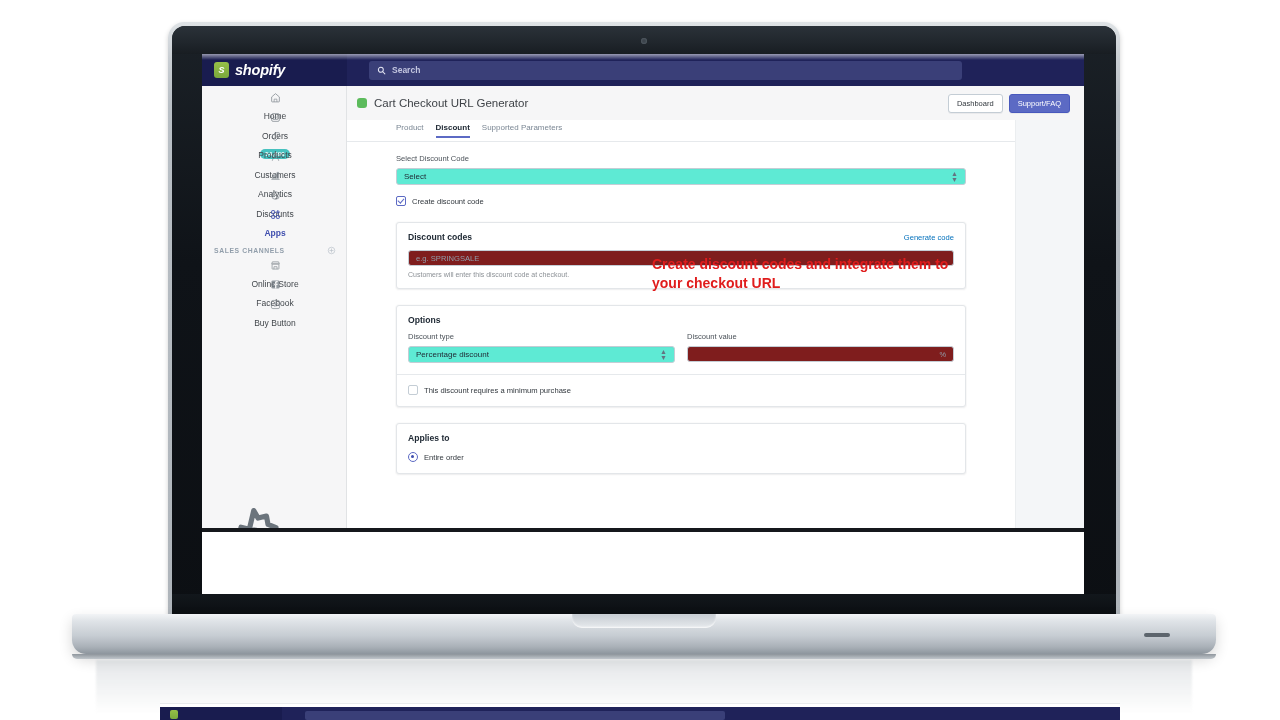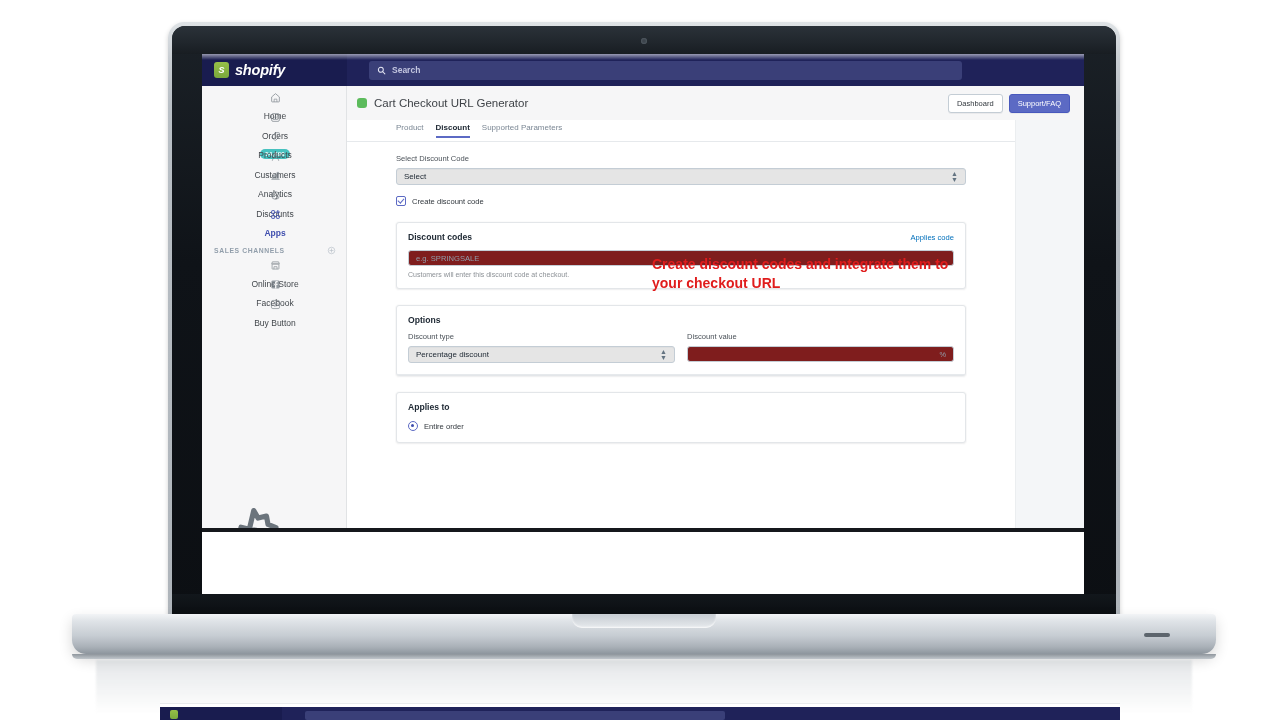--- a/index.html
+++ b/index.html
@@ -171,21 +171,21 @@
   }
   .tab{
     font-size:8px;color:#7b8794;padding-bottom:4px;cursor:pointer;white-space:nowrap;
     border-bottom:2px solid transparent;
   }
   .tab.active{color:#212b36;font-weight:700;border-bottom-color:#5c6ac4;}
 
   .form{padding:12px 49px 0 49px;box-sizing:border-box;}
   .field-label{font-size:7.6px;color:#4a5158;margin-bottom:5px;}
   .select{
-    height:17px;border:1px solid #c4cdd5;border-radius:3px;background:#e5e5e5;
+    height:17px;border:1px solid #c4cdd5;border-radius:3px;background:#5eead4;
     display:flex;align-items:center;padding:0 7px;box-sizing:border-box;
     font-size:8px;color:#212b36;cursor:pointer;
     box-shadow:inset 0 1px 0 rgba(99,115,129,.05);
   }
   .select .val{flex:1;}
   .updown{font-size:7px;line-height:6px;color:#637381;text-align:center;}
 
   .checkrow{display:flex;align-items:center;gap:6px;margin-top:11px;}
   .cb{
     width:8px;height:8px;border:1px solid #5c6ac4;border-radius:2px;background:#fff;
@@ -423,21 +423,21 @@
               </div>
 
               <div class="checkrow">
                 <span class="cb checked"></span>
                 <span class="cb-label">Create discount code</span>
               </div>
 
               <div class="card">
                 <div class="card-head">
                   <div class="card-title">Discount codes</div>
-                  <div class="link">Applies code</div>
+                  <div class="link">Generate code</div>
                 </div>
                 <div class="card-body">
                   <div class="textinput">
                     <span>e.g. SPRINGSALE</span>
                   </div>
                   <div class="helptext">Customers will enter this discount code at checkout.</div>
                 </div>
               </div>
 
               <div class="card">
@@ -455,20 +455,24 @@
                   </div>
                   <div class="col">
                     <div class="field-label">Discount value</div>
                     <div class="textinput">
                       <span></span>
                       <span class="suffix">%</span>
                     </div>
                   </div>
                 </div>
                 <div class="divider"></div>
+                <div class="radio-row" style="padding-top:10px;">
+                  <span class="cb plain"></span>
+                  <span class="cb-label">This discount requires a minimum purchase</span>
+                </div>
               </div>
 
               <div class="card">
                 <div class="card-head">
                   <div class="card-title">Applies to</div>
                 </div>
                 <div style="height:9px;"></div>
                 <div class="radio-row">
                   <span class="radio sel"></span>
                   <span class="cb-label">Entire order</span>

